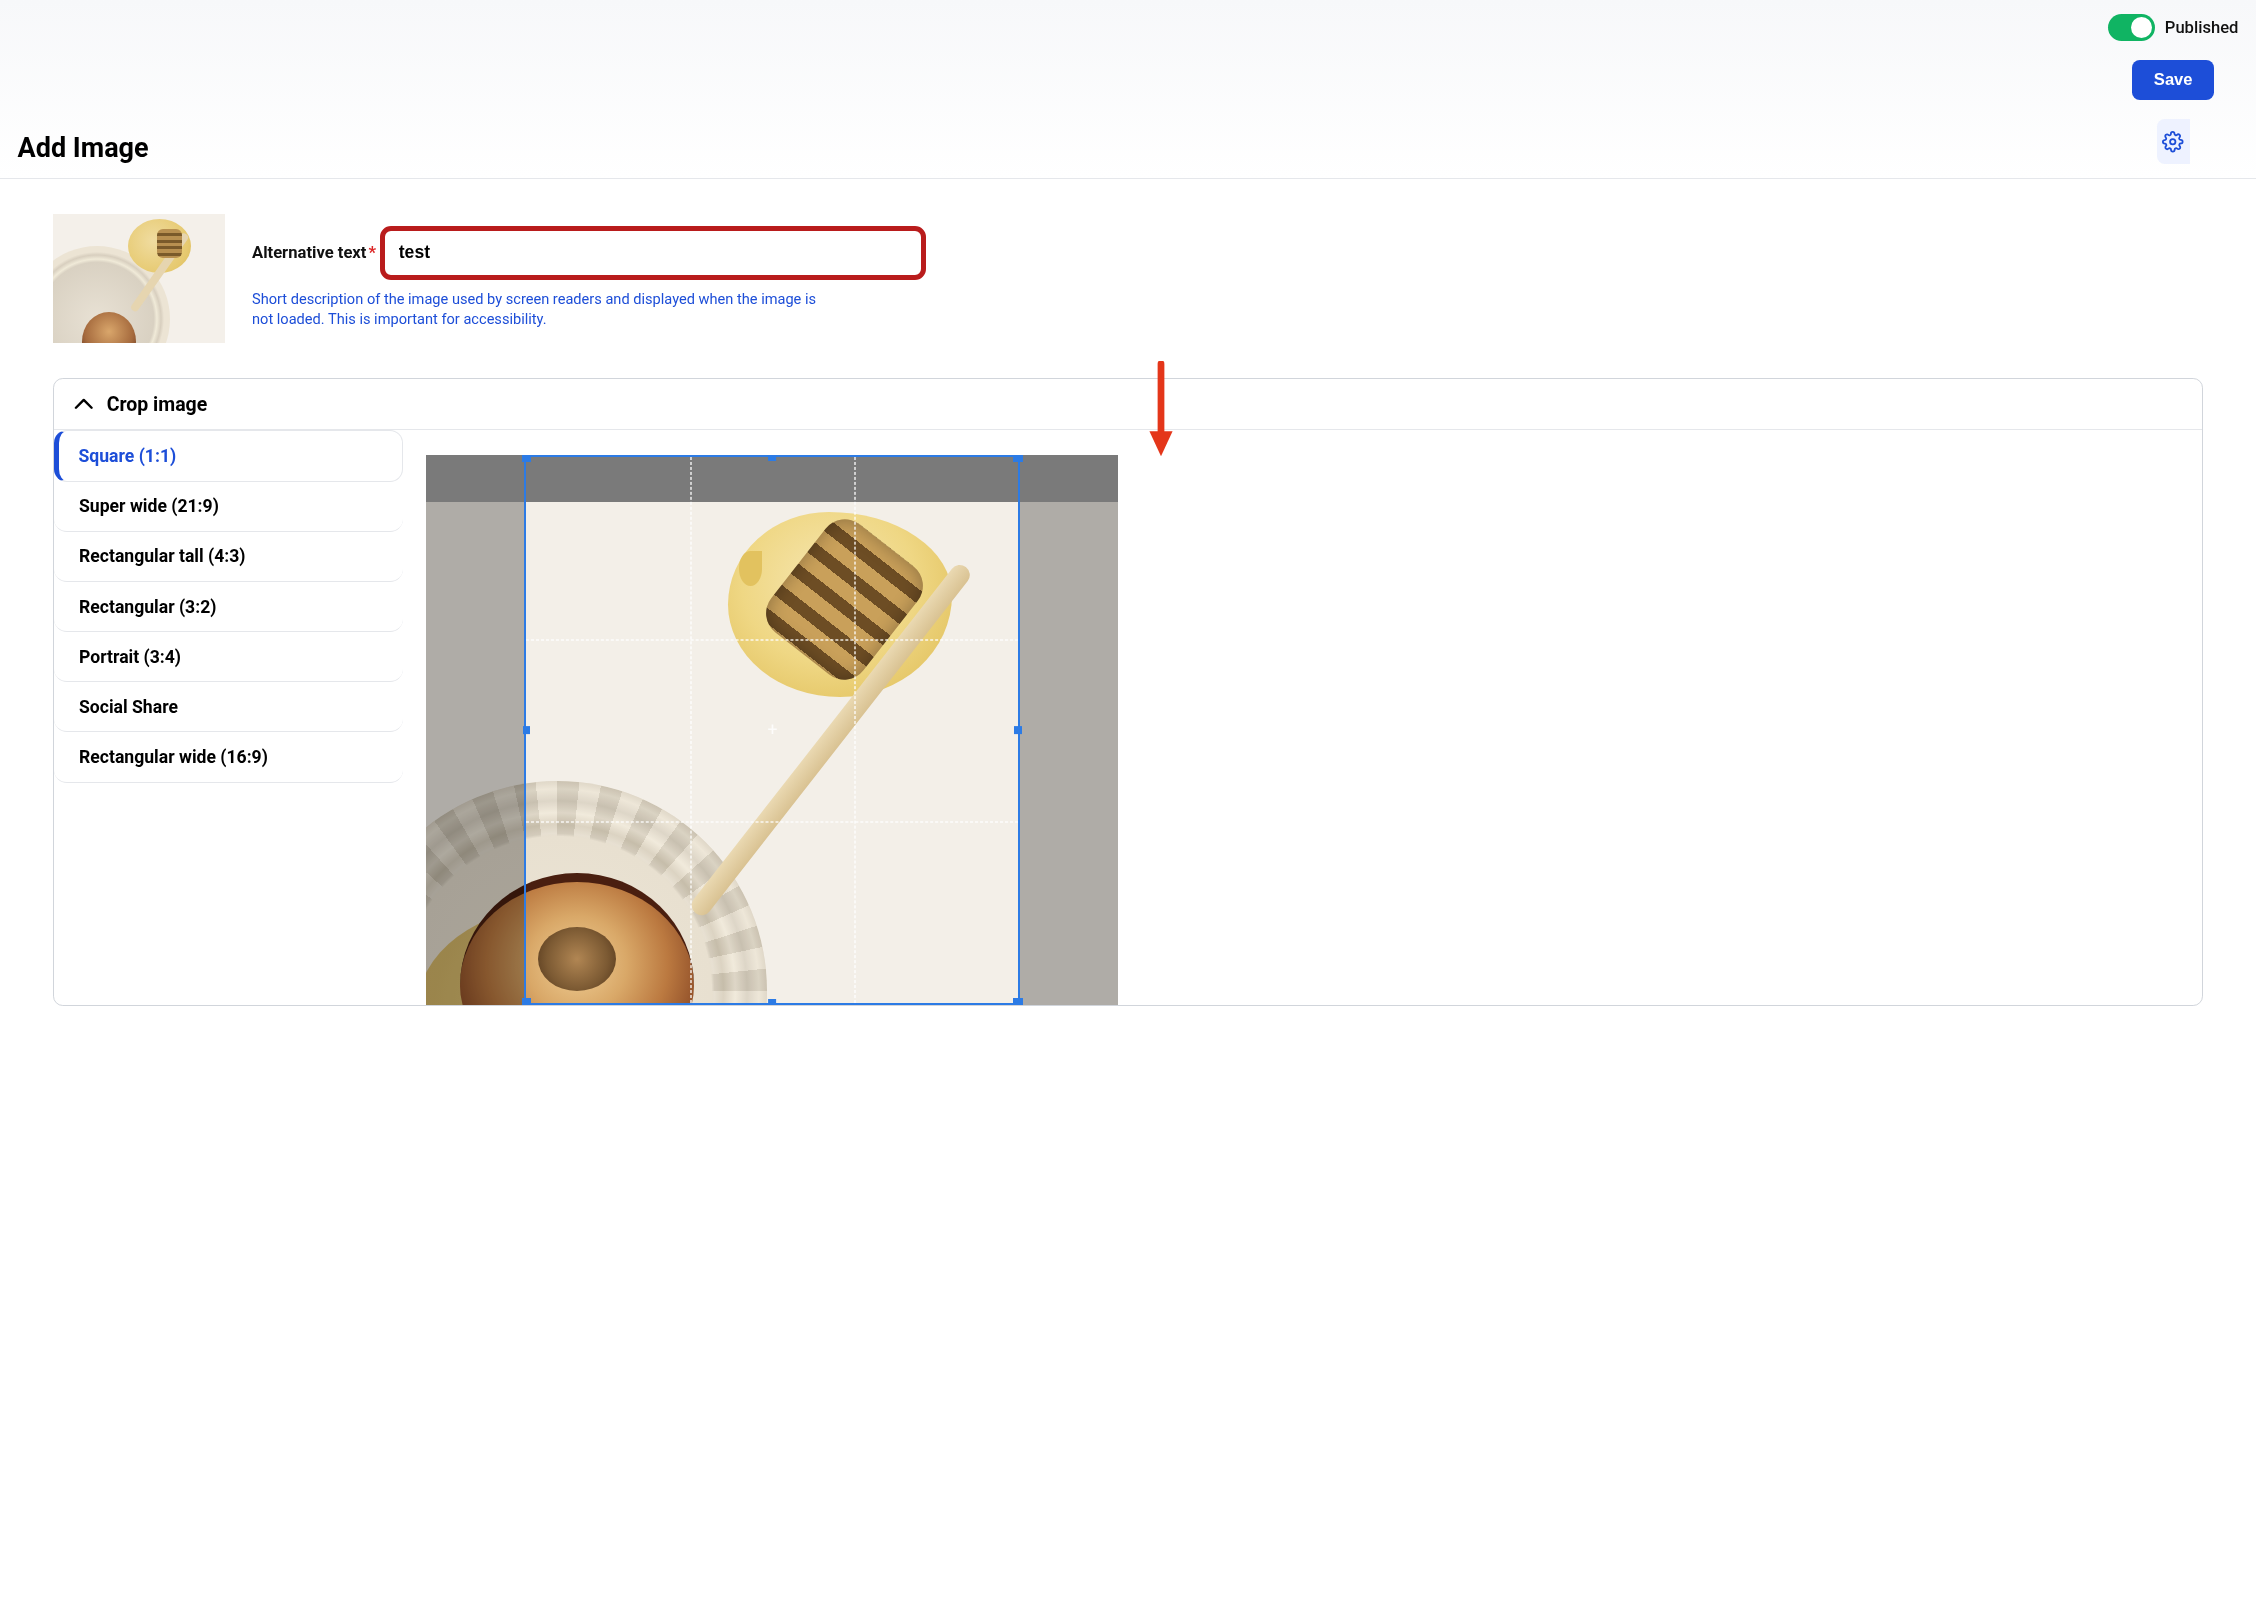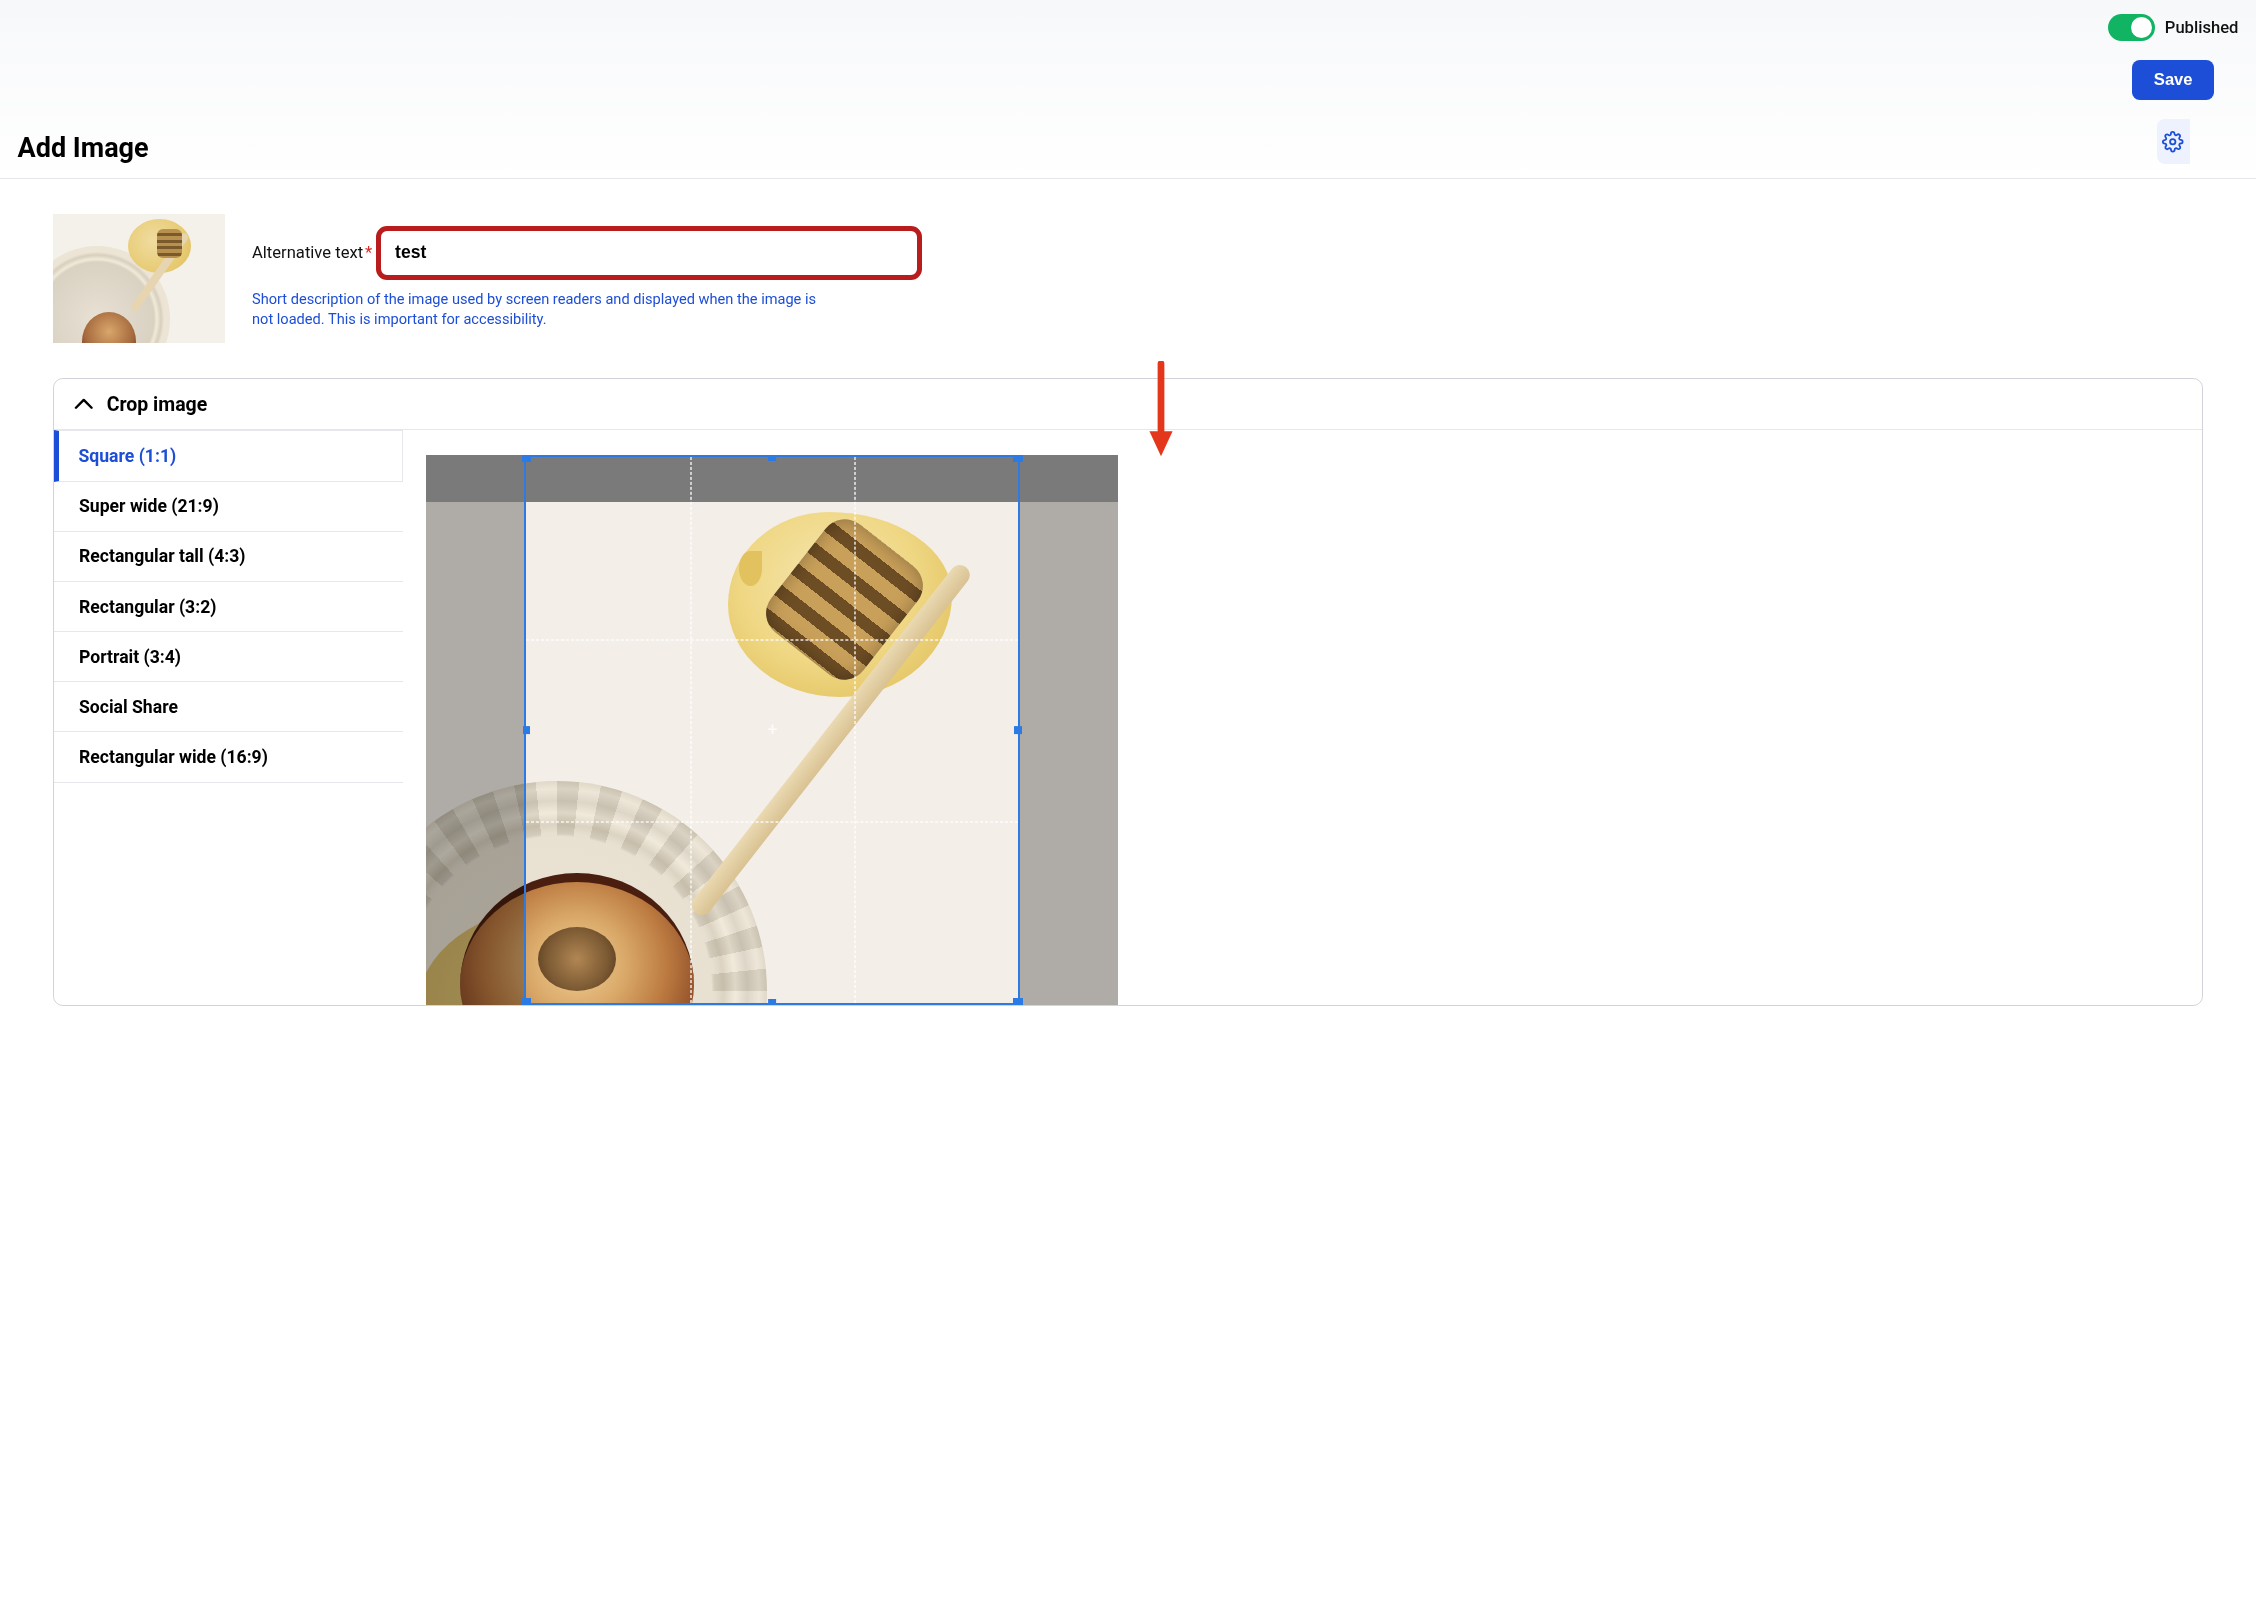--- a/index.html
+++ b/index.html
@@ -135,21 +135,21 @@
       width: 25px; height: 29px;
       right: 43px; top: 14.6px;
       background: repeating-linear-gradient(to bottom, #b89050 0 3.9px, #7a5a2a 3.9px 6.8px);
       border-radius: 5.9px;
     }
     .alt-fields {
       flex: 1;
     }
     .field-label {
       font-size: 16.6px;
-      font-weight: 400;
+      font-weight: 700;
       color: #111;
     }
     .req { color: #dc2626; margin-left: 2px; }
     .field-input {
       width: 100%;
       max-width: 546px;
       padding: 11.7px 13.7px;
       font-size: 17.6px;
       border: 5px solid #b91c1c;
       border-radius: 11px;
@@ -195,20 +195,21 @@
       margin-top: 0;
       margin-left: 0;
       padding-top: 0;
     }
     .ratio-item {
       padding: 14.6px 19.5px 14.6px 25px;
       border-bottom: 1px solid #e5e7eb;
       font-size: 17.6px;
       font-weight: 700;
       cursor: pointer;
+      border-radius: 13px;
     }
     .ratio-item.active {
       color: #1d4ed8;
       border-left: 5.9px solid #1d4ed8;
       padding-left: 19.5px;
       border-top: 1px solid #e5e7eb;
       border-right: 1px solid #e5e7eb;
     }
     .ratio-item:not(.active) {
       border-left: 0;

